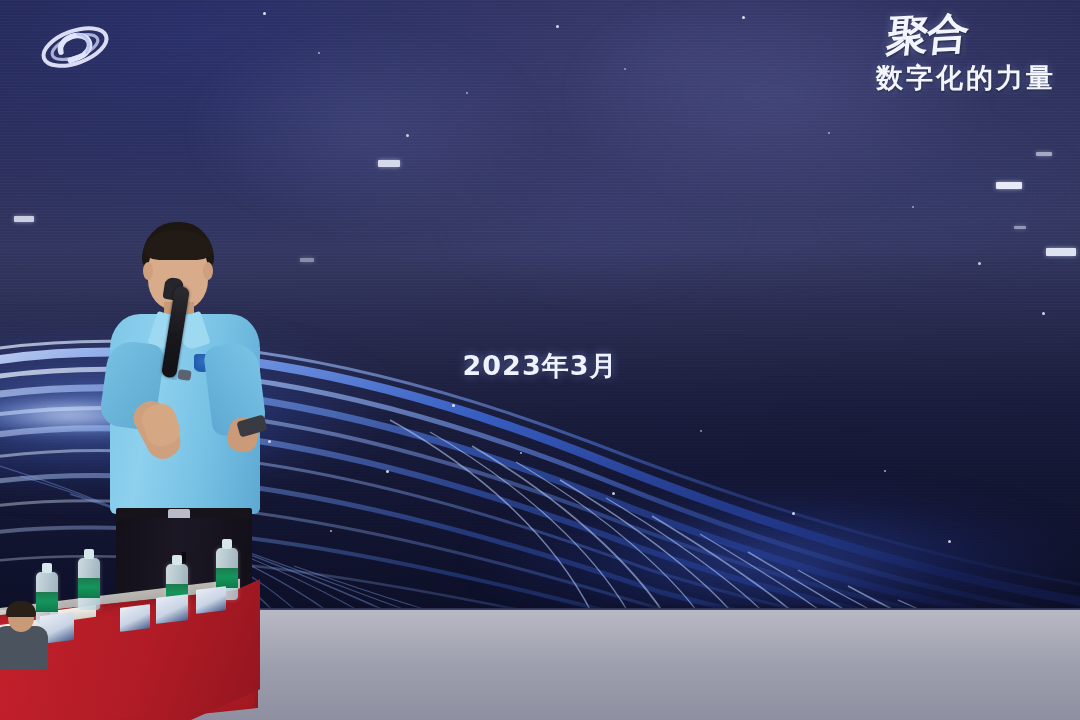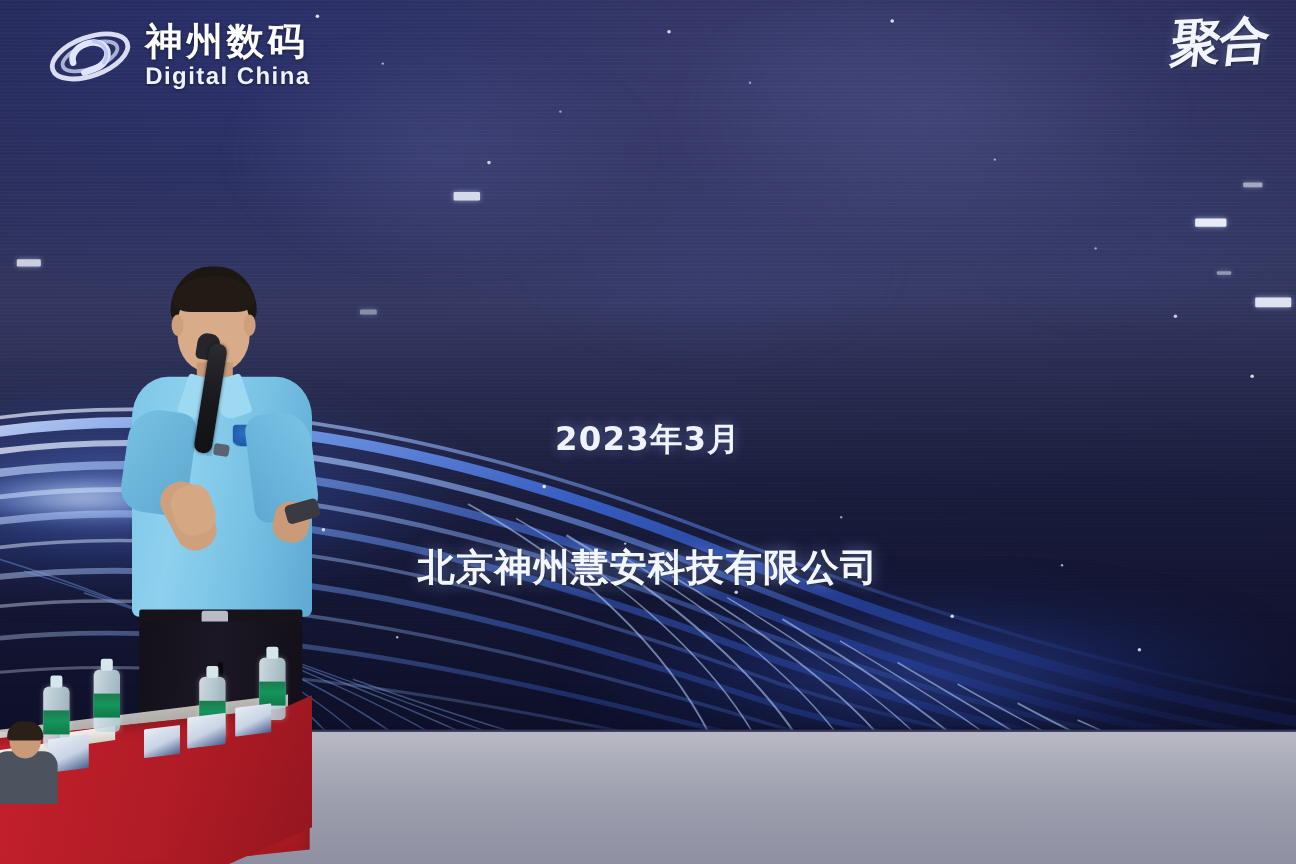--- a/index.html
+++ b/index.html
@@ -397,41 +397,37 @@
       <span class="dash" style="left:996px;top:182px;width:26px;height:7px;opacity:.95"></span>
       <span class="dash" style="left:1046px;top:248px;width:30px;height:8px;opacity:.9"></span>
       <span class="dash" style="left:1036px;top:152px;width:16px;height:4px;opacity:.6"></span>
       <span class="dash" style="left:378px;top:160px;width:22px;height:7px;opacity:.85"></span>
       <span class="dash" style="left:1014px;top:226px;width:12px;height:3px;opacity:.5"></span>
       <span class="dash" style="left:14px;top:216px;width:20px;height:6px;opacity:.8"></span>
       <span class="dash" style="left:300px;top:258px;width:14px;height:4px;opacity:.45"></span>
     </div>
 
     <div class="slide-date">2023年3月</div>
-    <div class="slide-company">北京神州慧安科技有限公司</div>
 
     <div class="brand">
       <div class="brand-mark">
         <svg width="74" height="62" viewBox="0 0 74 62">
           <g transform="rotate(-20 37 31)">
             <ellipse cx="37" cy="31" rx="33" ry="16" fill="none" stroke="#e9ecff" stroke-width="4" opacity="0.92"></ellipse>
             <ellipse cx="37" cy="31" rx="24" ry="10" fill="none" stroke="#c9d2f5" stroke-width="3.2" opacity="0.8"></ellipse>
             <path d="M22,31 a15,11 0 1 1 15,11 h-9" fill="none" stroke="#dfe5ff" stroke-width="5.5" stroke-linecap="round"></path>
             <path d="M44,20 C 52,24 54,34 46,40" fill="none" stroke="#b9c4ee" stroke-width="3" stroke-linecap="round" opacity="0.85"></path>
           </g>
         </svg>
       </div>
-      <div class="brand-text">
-        <span class="brand-cn">神州数码</span>
-        <span class="brand-en">Digital China</span>
-      </div>
     </div>
 
     <div class="event-logo">
       <div class="event-cal">聚合</div>
+      <div class="event-sub">数字化的力量</div>
     </div>
   </div>
 
   <div class="bezel"></div>
   <div class="floor-edge"></div>
   <div class="floor">
     
   </div>
 
   <div class="speaker">

